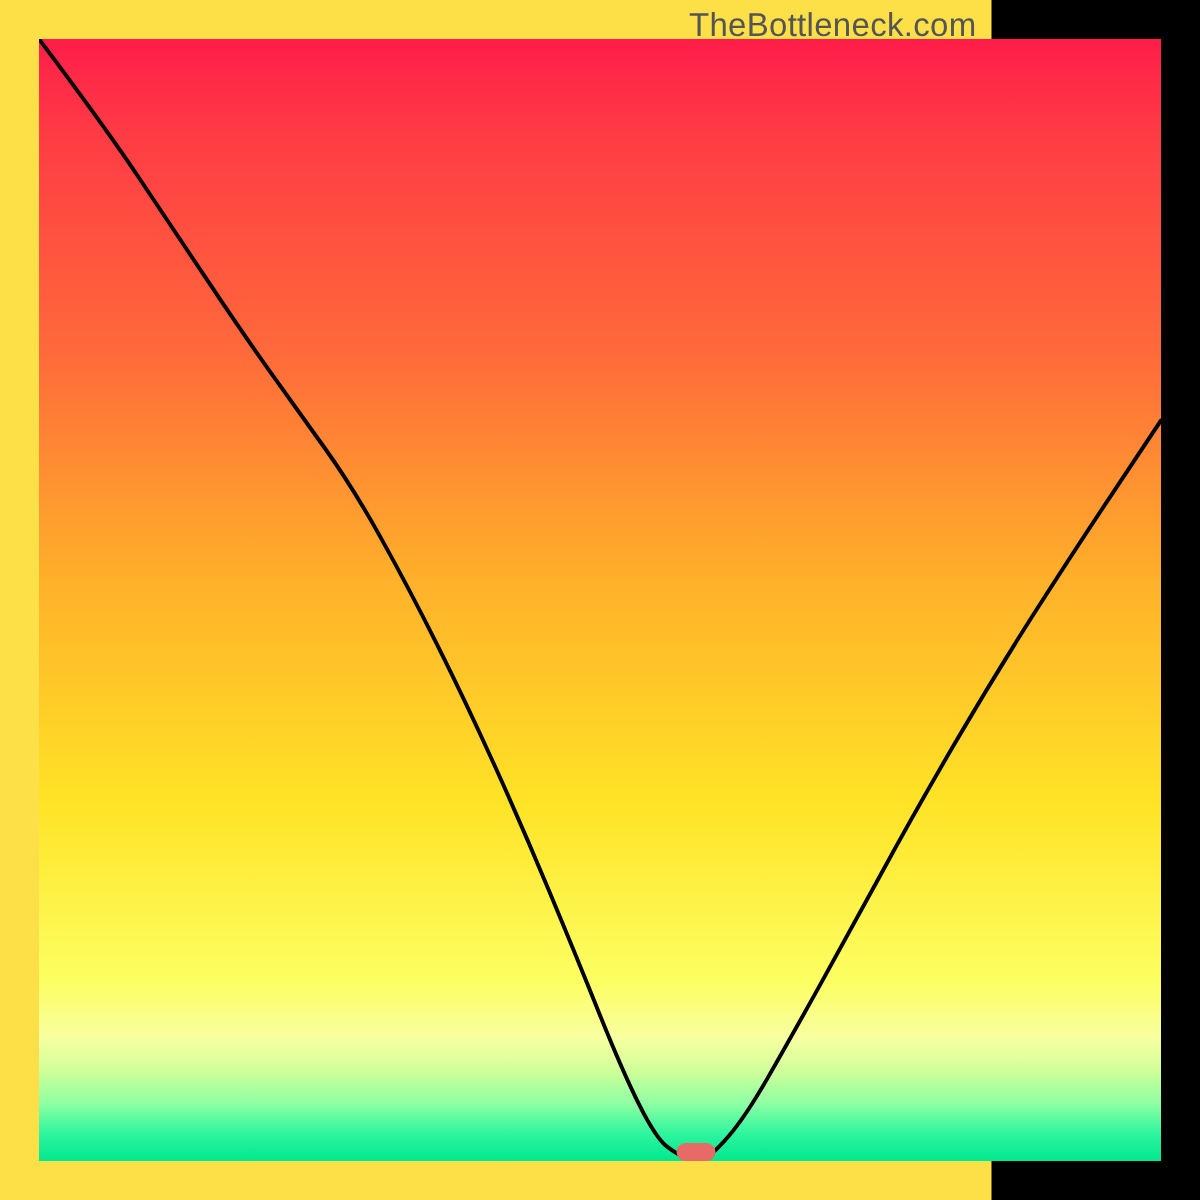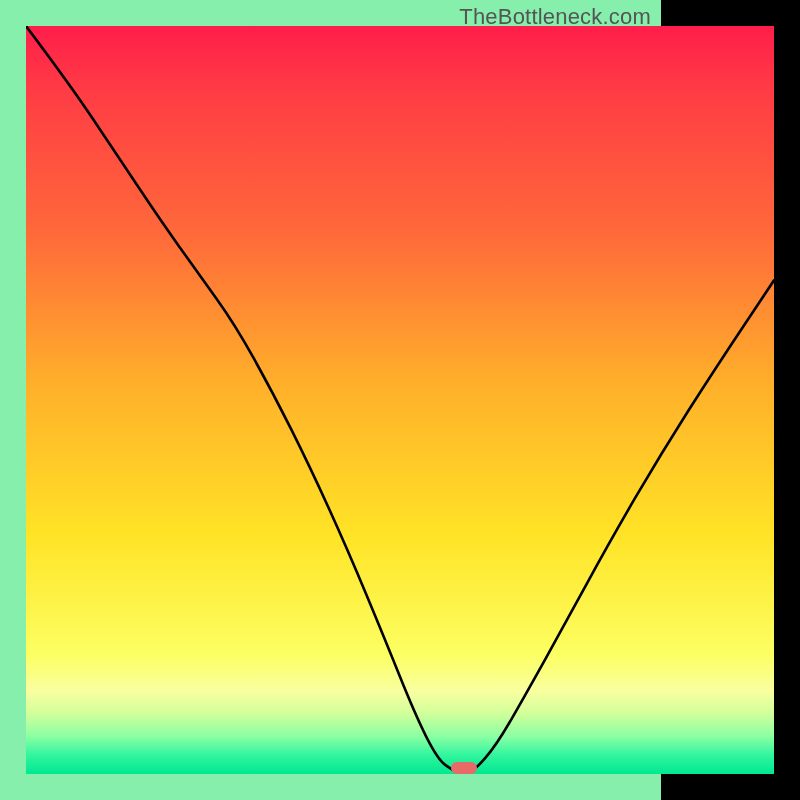--- a/index.html
+++ b/index.html
@@ -8,21 +8,21 @@
     width: 800px;
     height: 800px;
     background: #000;
     overflow: hidden;
     font-family: Arial, Helvetica, sans-serif;
   }
   .frame {
     position: relative;
     width: 661px;
     height: 800px;
-    background: #86efac;
+    background: #fde047;
   }
   .watermark {
     position: absolute;
     top: 4px;
     right: 10px;
     color: #555;
     font-size: 22px;
     font-weight: 500;
     letter-spacing: 0.2px;
     z-index: 10;

